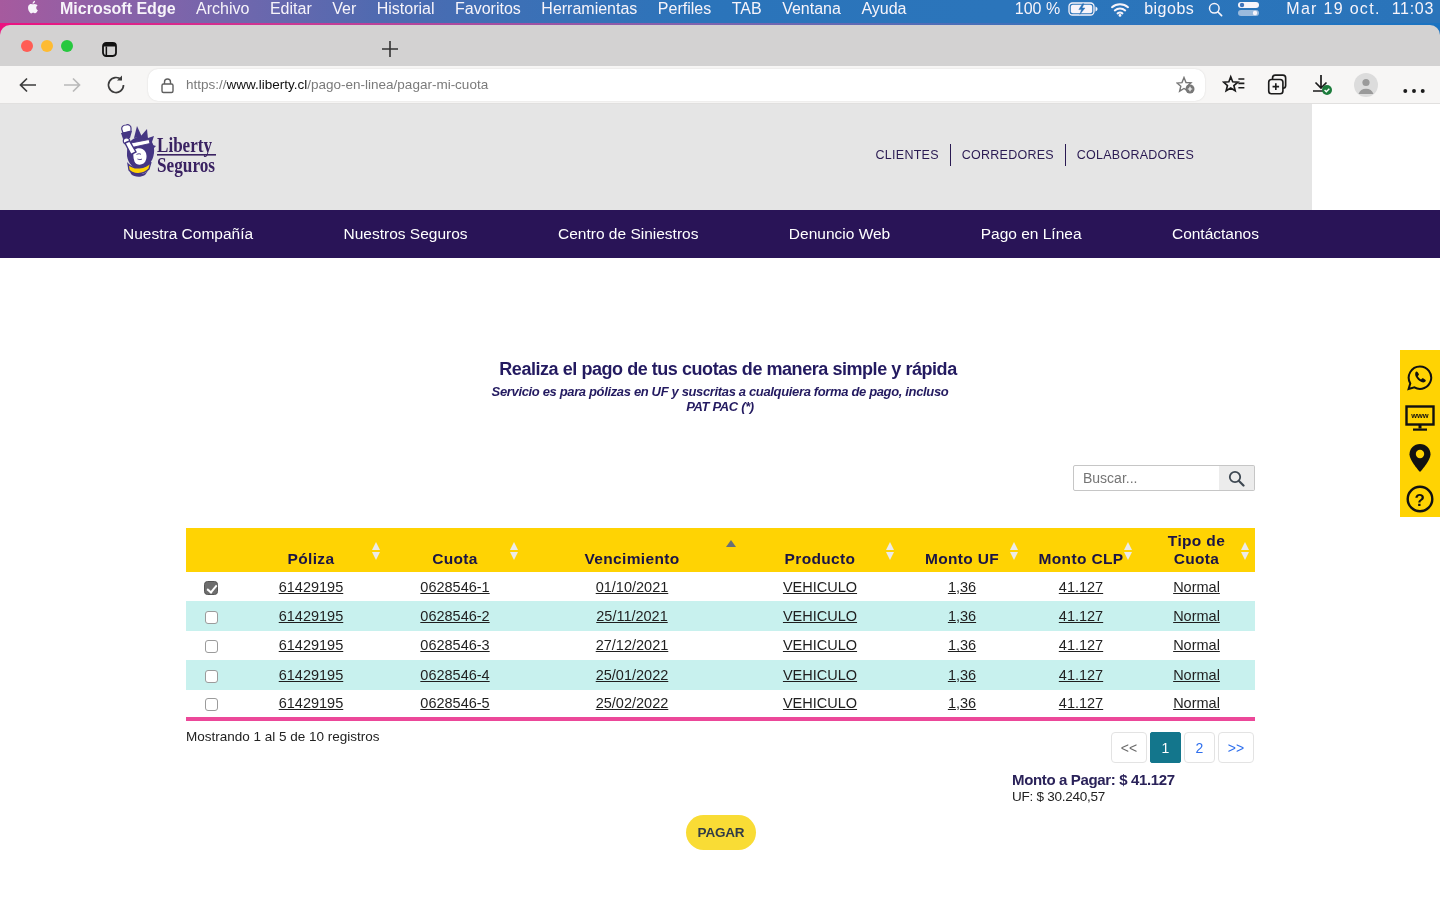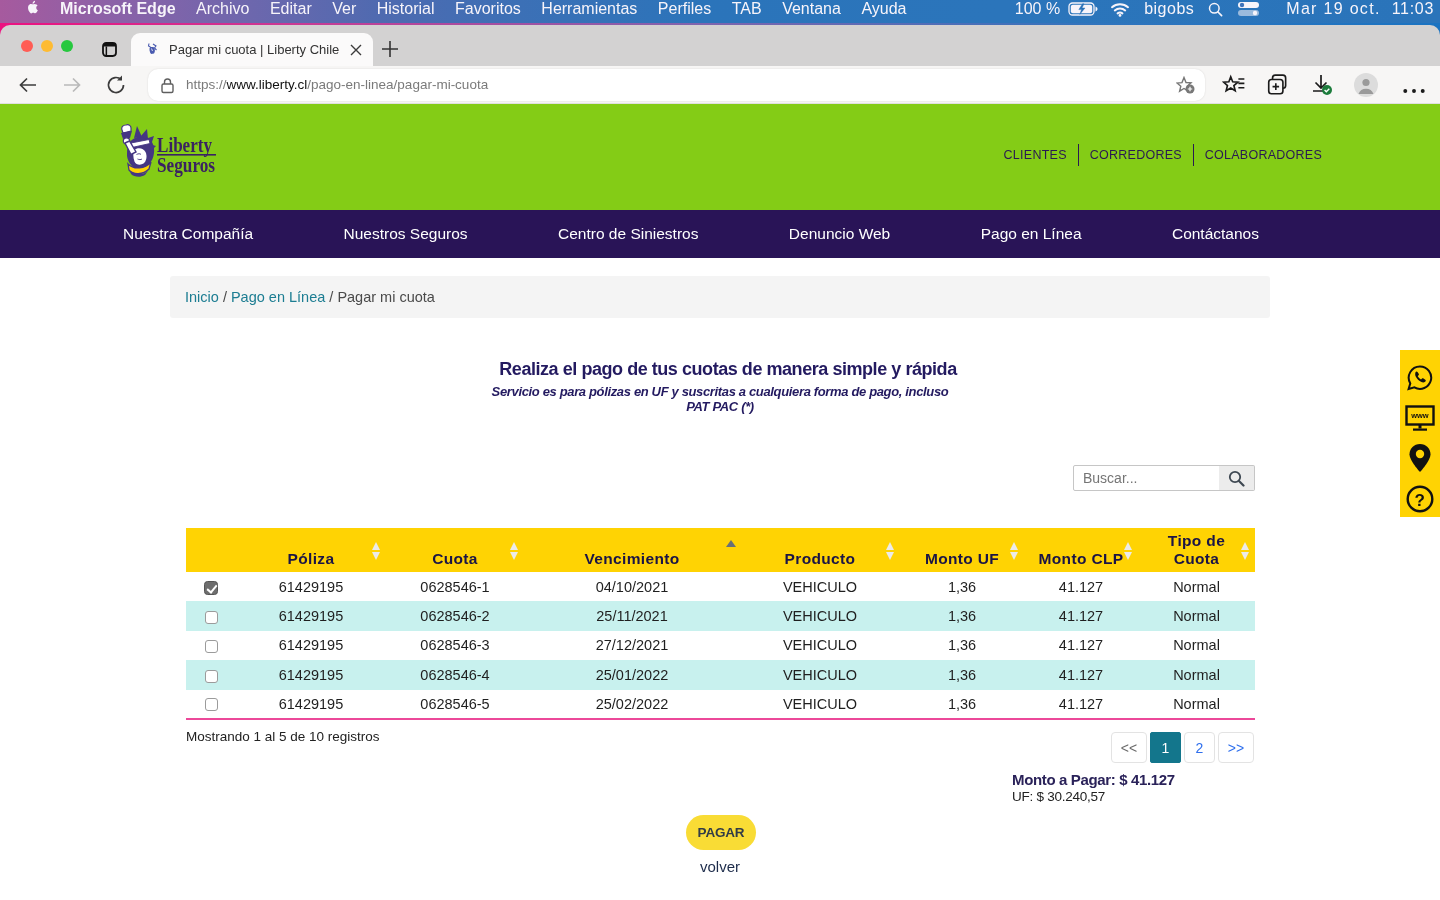--- a/index.html
+++ b/index.html
@@ -40,21 +40,21 @@
 .navbtn { position:absolute; top:8px; width:22px; height:22px; }
 #addr { position:absolute; left:148px; top:3px; width:1057px; height:32px; background:#fff; border-radius:10px; box-shadow:0 0 2px rgba(0,0,0,.12); }
 #addr .lock { position:absolute; left:12px; top:8px; }
 #addr .url { position:absolute; left:38px; top:8px; font-size:13.5px; color:#7a7a7a; white-space:nowrap; }
 #addr .url b { color:#111; font-weight:normal;margin-top:32px; }
 #addr .starplus { position:absolute; right:10px; top:7px; }
 .tbicon { position:absolute; top:7px; width:24px; height:24px; }
 
 
 #site { position:absolute; top:104px; left:0; width:1440px; height:796px; background:#fff; }
-#siteheader { position:absolute; top:0; left:0; width:1440px; height:106px; background:#84cc16; }
+#siteheader { position:absolute; top:0; left:0; width:1312px; height:106px; background:#e5e5e5; }
 #logo { position:absolute; left:118px; top:20px; }
 #hdrlinks { position:absolute; right:118px; top:40px; font-size:12.5px; color:#2a1a52; letter-spacing:.25px; display:flex; align-items:center; }
 #hdrlinks span.sep { width:1px; height:22px; background:#2a1a52; margin:0 11px; }
 
 #mainnav { position:absolute; top:106px; left:0; width:1440px; height:48px; background:#291457; color:#fff; }
 #mainnav .wrap { position:absolute; left:123px; top:0; width:1136px; height:48px; display:flex; justify-content:space-between; align-items:center; font-size:15.5px; }
 
 #crumbbar { position:absolute; top:172px; left:170px; width:1100px; height:42px; background:#f4f4f4; border-radius:3px; }
 #crumbbar .in { position:absolute; left:15px; top:13px; font-size:14.5px; color:#4a4a4a; }
 #crumbbar a { color:#1c7d92; text-decoration:none; }
@@ -66,21 +66,21 @@
 #searchbox input { position:absolute; left:0; top:0; width:176px; height:26px; border:1px solid #c6c6c6; border-radius:2px 0 0 2px; font-size:14px; color:#888; padding-left:9px; font-family:"Liberation Sans",sans-serif; }
 #searchbox .btn { position:absolute; left:146px; top:0; width:36px; height:26px; background:#ececec; border:1px solid #c6c6c6; border-left:none; border-radius:0 2px 2px 0; }
 
 #seltext { position:absolute; left:186px; top:401px; font-size:13px; color:#3c3c3c;margin-top:24px; }
 
 
 #tbl { position:absolute; left:186px; top:424px; width:1069px; border-collapse:collapse; table-layout:fixed; font-size:14.5px; color:#1f1f1f; }
 #tbl thead th { background:#ffd303; color:#1a1446; font-weight:bold; font-size:15.5px; letter-spacing:.35px; height:44px; position:relative; vertical-align:bottom; text-align:center; padding:0 0 5px 0; line-height:17.5px; }
 #tbl tbody td { height:29.4px; text-align:center; vertical-align:middle; padding:0; }
 #tbl tbody tr.alt td { background:#c8f1ee; }
-#tbl tbody { border-bottom:2px solid #ec4899; }
+#tbl tbody { border-bottom:4px solid #ec4899;text-decoration:underline; }
 .sort2 { position:absolute; right:5px; top:14px; width:9px; height:20px; letter-spacing:0; }
 .sort2 .u { position:absolute; top:0; left:0; width:0; height:0; border-left:4.5px solid transparent; border-right:4.5px solid transparent; border-bottom:8px solid #ecebe9; }
 .sort2 .d { position:absolute; top:10px; left:0; width:0; height:0; border-left:4.5px solid transparent; border-right:4.5px solid transparent; border-top:8px solid #ecebe9; }
 .sort1 { position:absolute; right:4px; top:12px; width:0; height:0; border-left:5px solid transparent; border-right:5px solid transparent; border-bottom:7.5px solid #687078; }
 .cb { width:13px; height:13px; border:1.5px solid #9b9b9b; border-radius:3px; background:#fff; display:inline-block; vertical-align:middle; }
 .cbc { width:14px; height:14px; border-radius:3.5px; background:#6e6e6e; border:1px solid #555; display:inline-block; vertical-align:middle; position:relative; }
 .cbc:after { content:""; position:absolute; left:4px; top:1px; width:4px; height:8px; border:solid #fff; border-width:0 2px 2px 0; transform:rotate(40deg); }
 
 #mostrando { position:absolute; left:186px; top:625px; font-size:13.5px; color:#222; }
 #pager { position:absolute; left:1111px; top:628px; display:flex; }
@@ -153,34 +153,20 @@
 
   <div id="tabbar">
     <div class="tl" id="tl-r" style="top:15px"></div>
     <div class="tl" id="tl-y" style="top:15px"></div>
     <div class="tl" id="tl-g" style="top:15px"></div>
     <svg id="wsicon" style="top:17px" width="15" height="15" viewBox="0 0 15 15">
         <rect x="1" y="1" width="13" height="13" rx="3.2" fill="none" stroke="#111" stroke-width="1.8"></rect>
         <path d="M1 4.2 A3.2 3.2 0 0 1 4.2 1 h6.6 A3.2 3.2 0 0 1 14 4.2 V4.6 H1z" fill="#111"></path>
         <rect x="3.6" y="4.5" width="1.5" height="9.5" fill="#111"></rect>
       </svg>
-    <div id="tab">
-      <svg class="fav" width="12" height="13" viewBox="0 0 12 13">
-          <g stroke="#4a5bb0" fill="none" stroke-width="1.1">
-            <path d="M3 1.5 L2.5 4 L4.5 5"></path>
-            <path d="M7 2 L10 4 L8.5 6 L10.5 8"></path>
-            <path d="M4 5 C3 7 3.5 10 5 12 L8 11.5 C9.5 9 9 6.5 7.5 5z" fill="#4a5bb0" stroke="none"></path>
-            <path d="M5.5 6.5 L6.5 9" stroke="#fff" stroke-width=".8"></path>
-          </g>
-        </svg>
-      <span class="title" style="font-size:13px">Pagar mi cuota | Liberty Chile</span>
-      <svg class="x" width="12" height="12" viewBox="0 0 12 12" style="top:11px; left:219px">
-          <path d="M1 1l10 10M11 1L1 11" stroke="#3c3c3c" stroke-width="1.4"></path>
-        </svg>
-    </div>
     <svg id="newtab" style="top:15px" width="18" height="18" viewBox="0 0 18 18">
         <path d="M9 1v16M1 9h16" stroke="#333" stroke-width="1.6"></path>
       </svg>
   </div>
 
   <div id="toolbar">
     <svg class="navbtn" style="left:17px" width="22" height="22" viewBox="0 0 22 22">
         <path d="M19 11H4M10 4.5 3.5 11l6.5 6.5" stroke="#3c3c3c" stroke-width="1.7" fill="none"></path>
       </svg>
     <svg class="navbtn" style="left:61px" width="22" height="22" viewBox="0 0 22 22">
@@ -272,23 +258,20 @@
     <div id="mainnav">
       <div class="wrap">
         <span>Nuestra Compañía</span>
         <span>Nuestros Seguros</span>
         <span>Centro de Siniestros</span>
         <span>Denuncio Web</span>
         <span>Pago en Línea</span>
         <span>Contáctanos</span>
       </div>
     </div>
-    <div id="crumbbar">
-        <div class="in"><a>Inicio</a> / <a>Pago en Línea</a> / Pagar mi cuota</div>
-      </div>
 
     <div id="title">Realiza el pago de tus cuotas de manera simple y rápida</div>
     <div id="subtitle">Servicio es para pólizas en UF y suscritas a cualquiera forma de pago, incluso<br>PAT PAC (*)</div>
 
     <div id="searchbox">
       <input placeholder="Buscar..." style="">
       <div class="btn"><svg width="17" height="17" viewBox="0 0 17 17" style="margin:4px 0 0 9px">
             <circle cx="7" cy="7" r="5.2" fill="none" stroke="#3e4852" stroke-width="1.8"></circle>
             <line x1="11" y1="11" x2="15.5" y2="15.5" stroke="#3e4852" stroke-width="2.2" stroke-linecap="round"></line>
           </svg></div>
@@ -335,21 +318,21 @@
                 <span class="u"></span>
                 <span class="d"></span>
               </span></th>
         </tr>
       </thead>
       <tbody>
         <tr>
             <td><span class="cbc"></span></td>
             <td>61429195</td>
             <td>0628546-1</td>
-            <td>04/10/2021</td>
+            <td>01/10/2021</td>
             <td>VEHICULO</td>
             <td>1,36</td>
             <td>41.127</td>
             <td>Normal</td>
           </tr>
         <tr class="alt">
             <td><span class="cb"></span></td>
             <td>61429195</td>
             <td>0628546-2</td>
             <td>25/11/2021</td>
@@ -394,21 +377,20 @@
     <div id="mostrando">Mostrando 1 al 5 de 10 registros</div>
     <div id="pager">
       <div class="pg first">&lt;&lt;</div>
       <div class="pg act">1</div>
       <div class="pg">2</div>
       <div class="pg" style="width:36px">&gt;&gt;</div>
     </div>
     <div id="monto">Monto a Pagar: $ 41.127</div>
     <div id="uf">UF: $ 30.240,57</div>
     <div id="pagar">PAGAR</div>
-    <div id="volver">volver</div>
 
     <div id="widget">
       <svg width="28" height="28" viewBox="0 0 28 28" style="margin-top:14px">
           <path d="M14 2.5A11.2 11.2 0 0 0 4.3 19.4L2.6 25l5.8-1.6A11.2 11.2 0 1 0 14 2.5z" fill="none" stroke="#111" stroke-width="2"></path>
           <path d="M9.5 8.2c.5-1 1.5-1 2-.3l1.2 1.8c.4.6.2 1.2-.3 1.7l-.7.7c.6 1.4 1.9 2.7 3.3 3.4l.8-.8c.5-.5 1.1-.6 1.7-.2l1.8 1.3c.7.5.6 1.5-.2 2-1 .7-2.4.8-3.6.2-2.5-1.2-4.7-3.3-5.9-5.8-.5-1.2-.5-2.6-.1-4z" fill="#111"></path>
         </svg>
       <svg width="30" height="26" viewBox="0 0 30 26" style="margin-top:13px">
           <rect x="1.5" y="1.5" width="27" height="18" fill="none" stroke="#111" stroke-width="2.4"></rect>
           <text x="6.2" y="13" font-size="7.5" font-weight="bold" fill="#111" font-family="Liberation Sans">www</text>
           <rect x="13.5" y="19.5" width="3" height="4" fill="#111"></rect>

